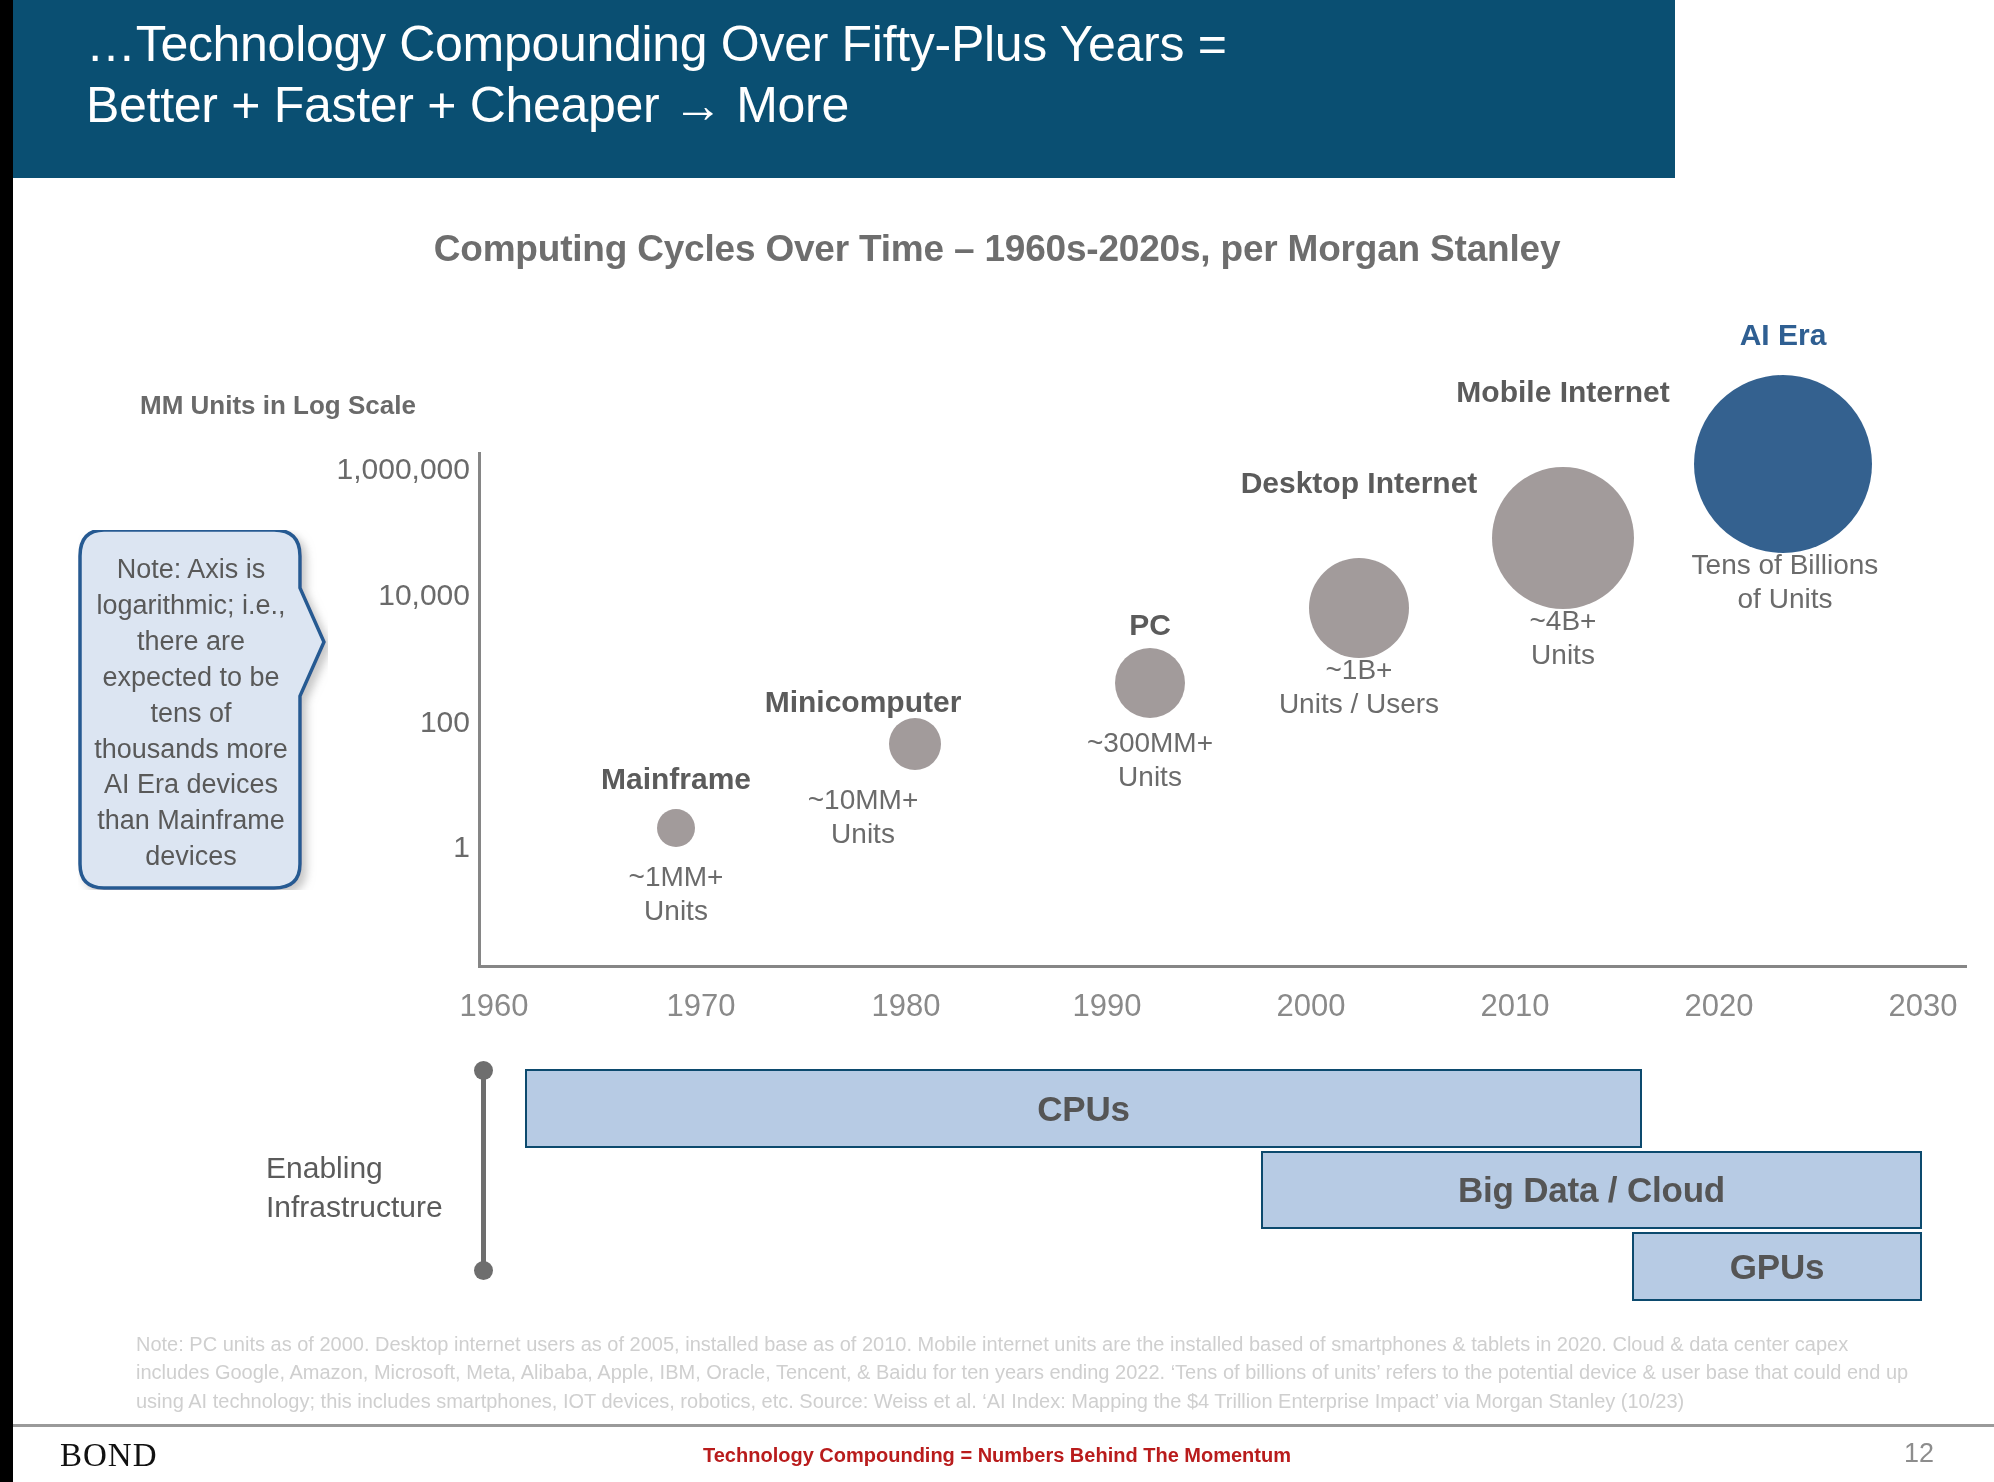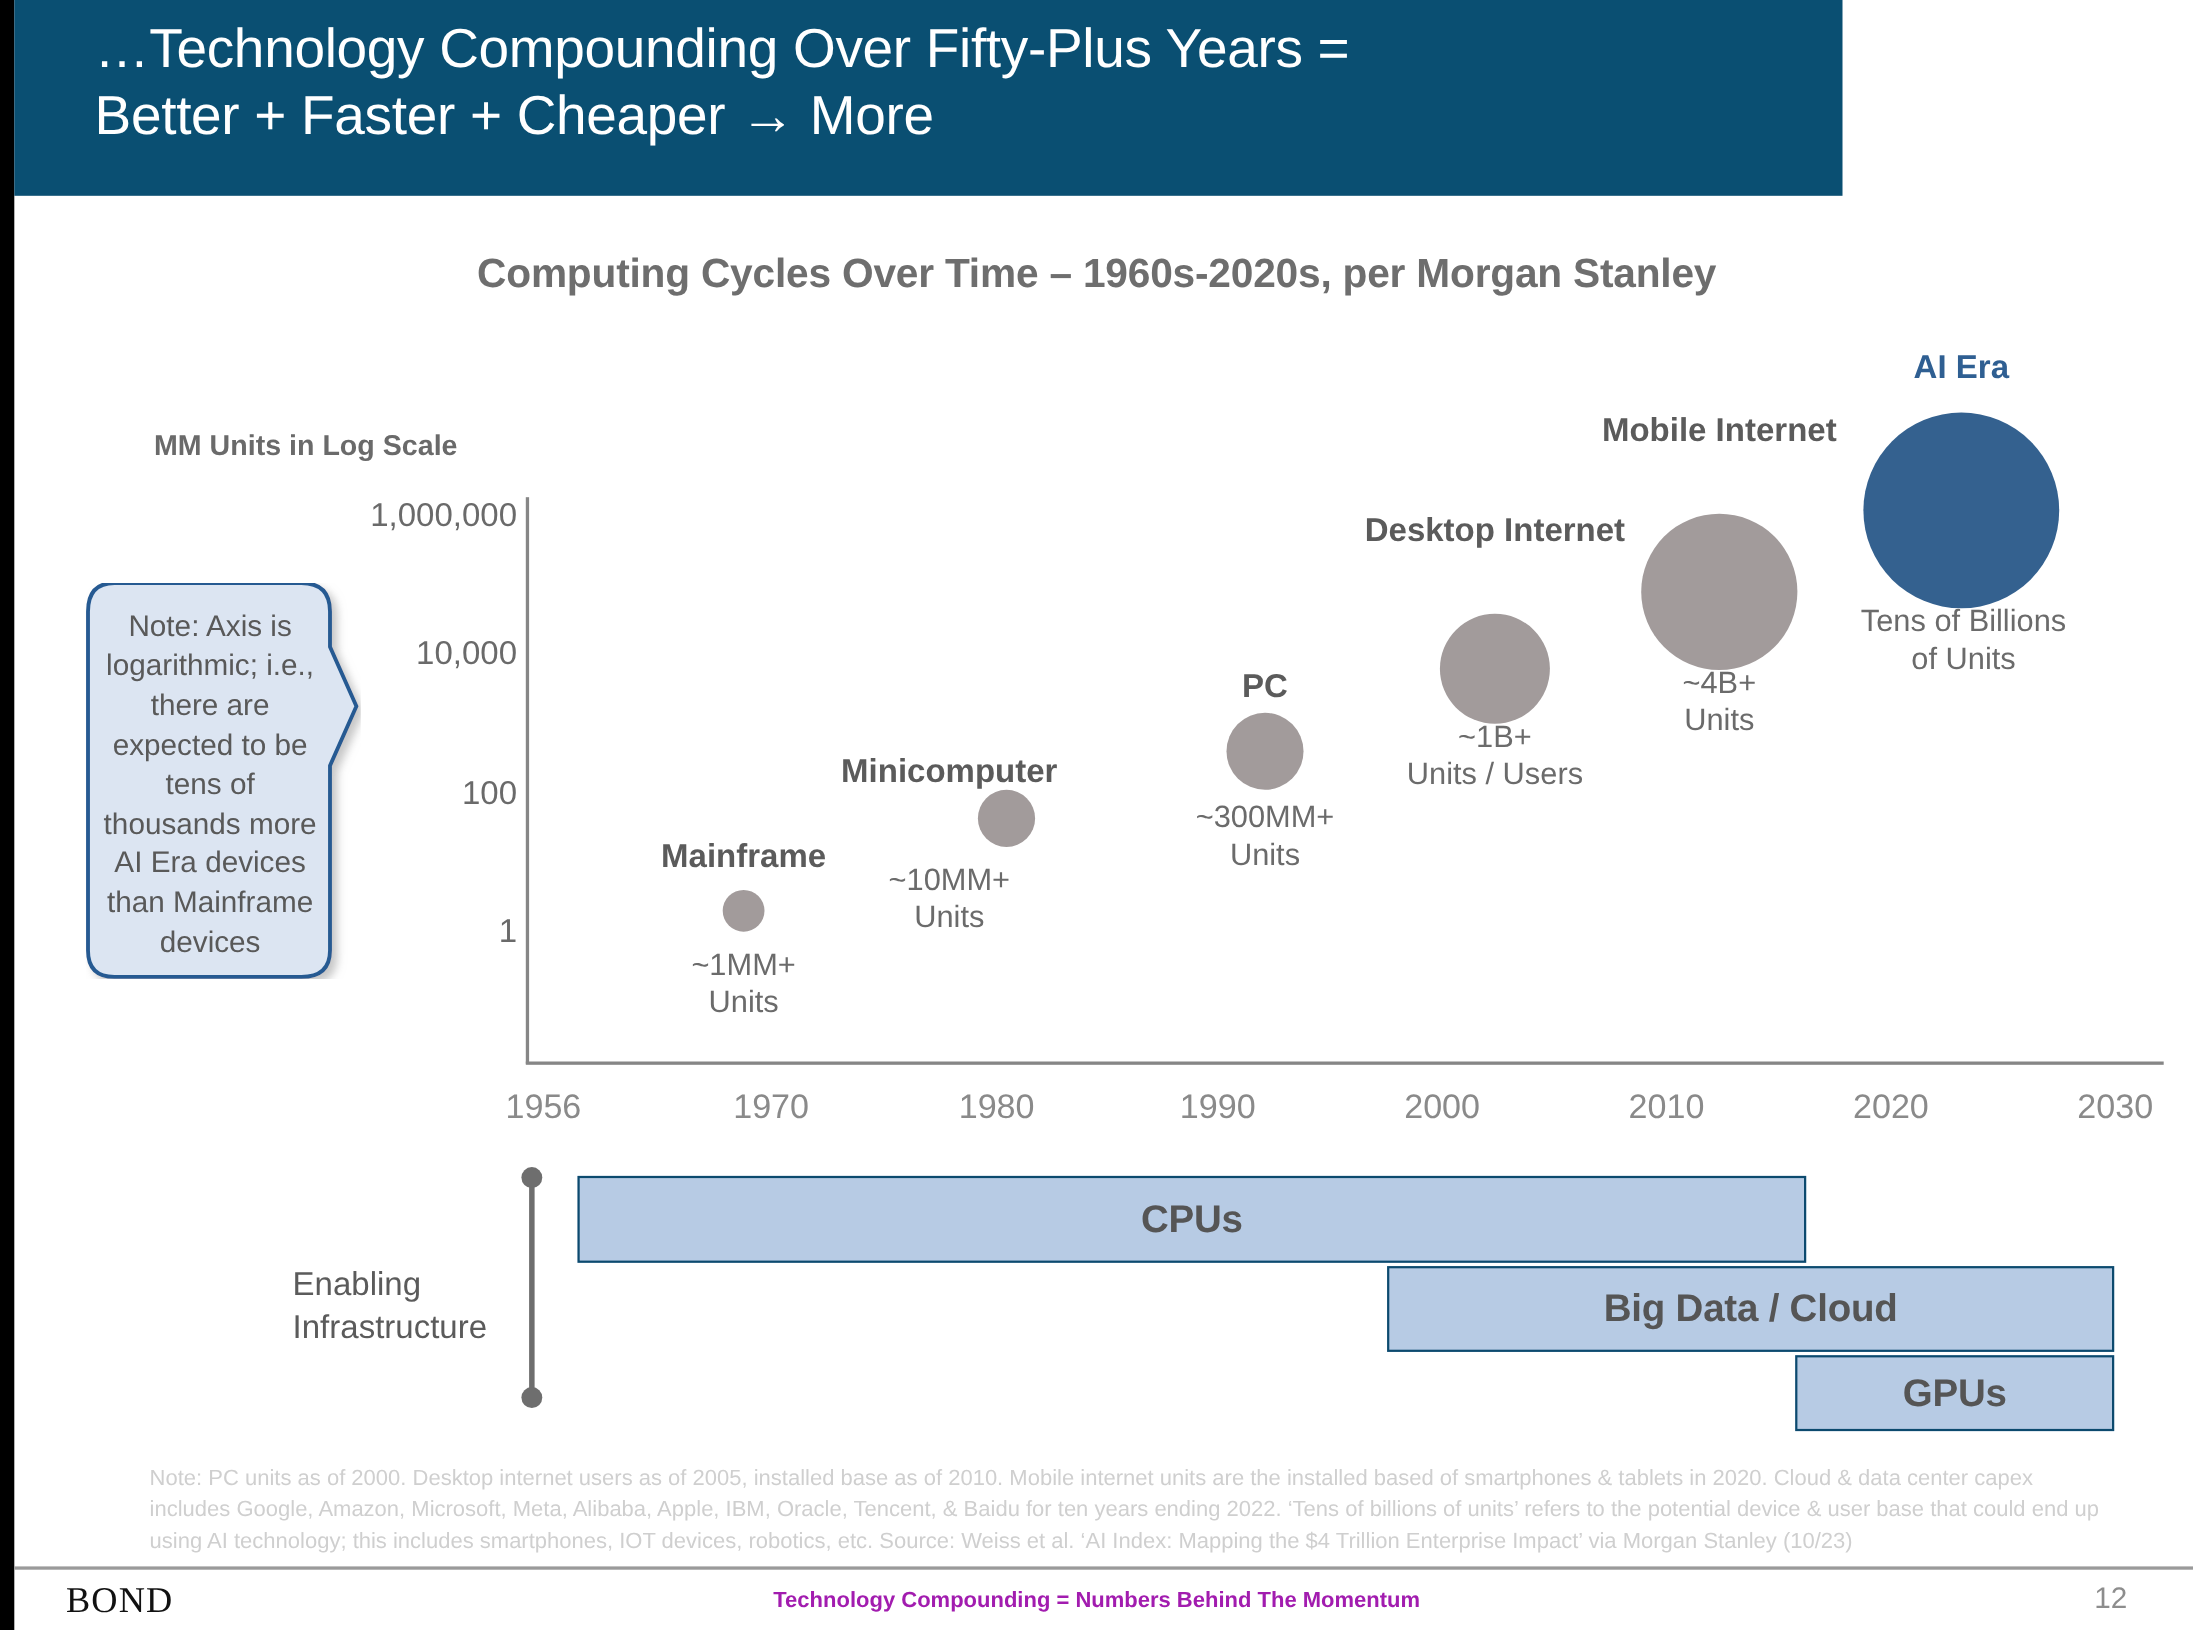--- a/index.html
+++ b/index.html
@@ -88,21 +88,21 @@
   }
 
   
   .footer-rule{position:absolute;left:13px;top:1424px;width:1981px;height:3px;background:#9a9a9a;}
   .footer-logo{
     position:absolute;left:60px;top:1437px;color:#111;
     font-family:"Liberation Serif", serif;font-size:33px;letter-spacing:1px;
   }
   .footer-center{
     position:absolute;left:0;top:1444px;width:1994px;text-align:center;
-    color:#a21caf;font-size:20px;font-weight:bold;
+    color:#b91c1c;font-size:20px;font-weight:bold;
   }
   .footer-page{
     position:absolute;right:60px;top:1438px;color:#8d8d8d;font-size:27px;
   }
 </style>
 </head>
 <body>
 
 <div class="slide">
 
@@ -131,21 +131,21 @@
 
   <div class="plot">
     <div class="y-axis-line"></div>
     <div class="x-axis-line"></div>
 
     <div class="ytick" style="left:130px;top:452px;">1,000,000</div>
     <div class="ytick" style="left:130px;top:578px;">10,000</div>
     <div class="ytick" style="left:130px;top:705px;">100</div>
     <div class="ytick" style="left:130px;top:830px;">1</div>
 
-    <div class="xtick" style="left:424px;top:988px;">1956</div>
+    <div class="xtick" style="left:424px;top:988px;">1960</div>
     <div class="xtick" style="left:631px;top:988px;">1970</div>
     <div class="xtick" style="left:836px;top:988px;">1980</div>
     <div class="xtick" style="left:1037px;top:988px;">1990</div>
     <div class="xtick" style="left:1241px;top:988px;">2000</div>
     <div class="xtick" style="left:1445px;top:988px;">2010</div>
     <div class="xtick" style="left:1649px;top:988px;">2020</div>
     <div class="xtick" style="left:1853px;top:988px;">2030</div>
 
     <div class="b-name" style="left:556px;top:762px;width:240px;">Mainframe</div>
     <div class="bubble" style="left:657px;top:809px;width:38px;height:38px;"></div>

